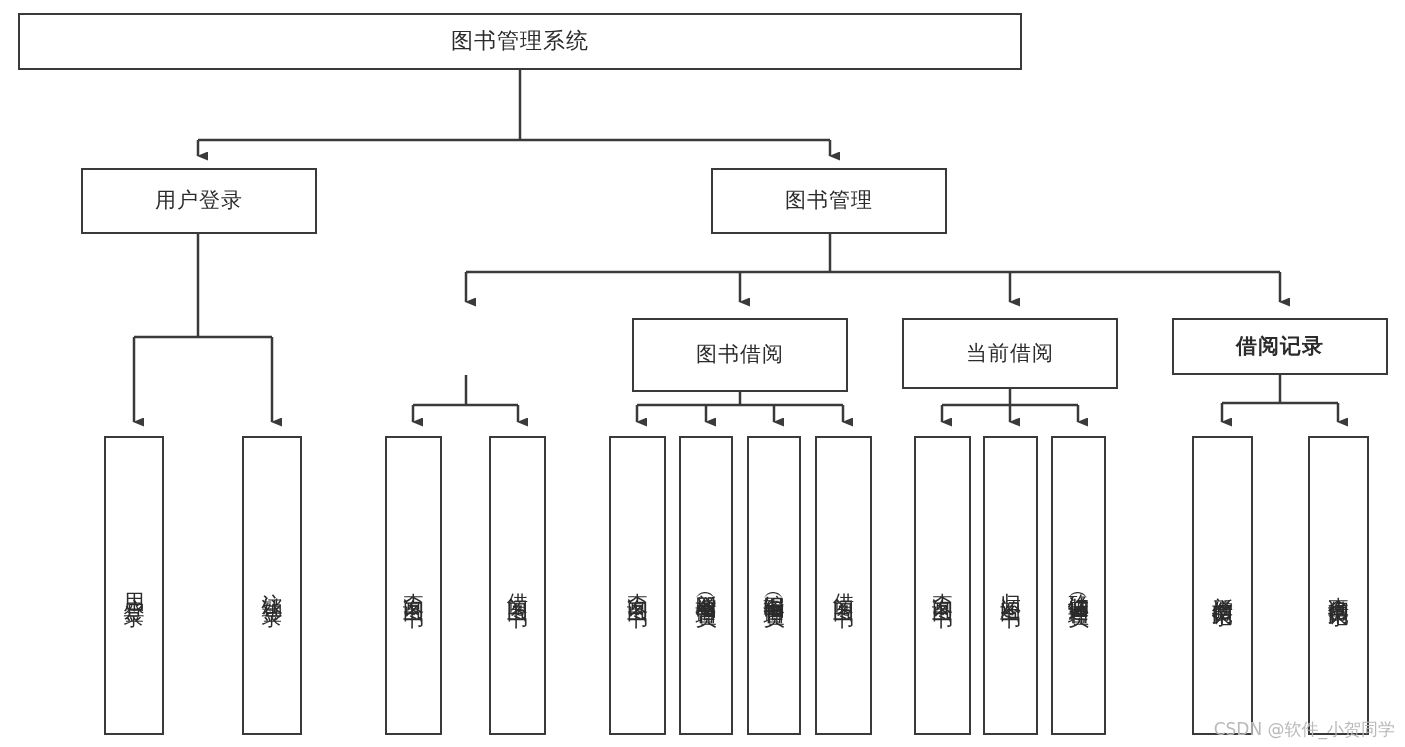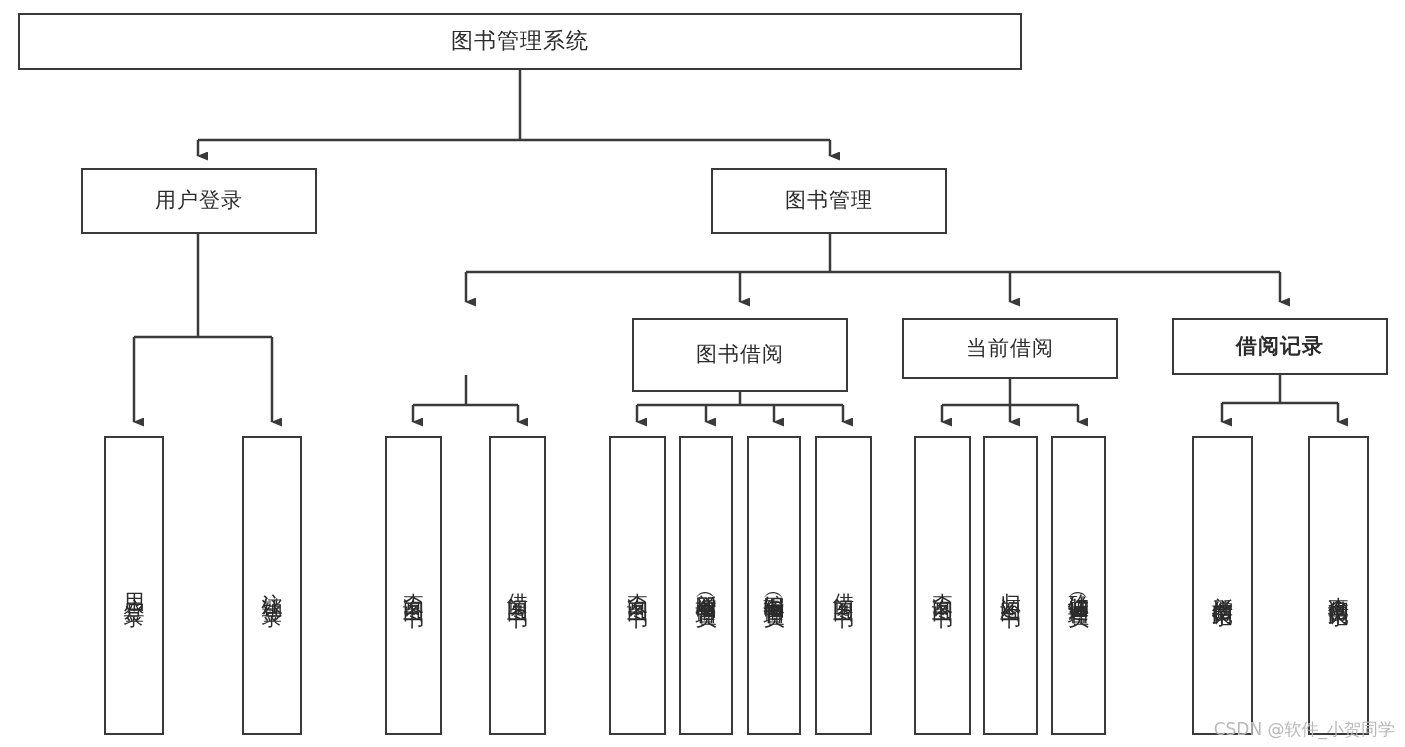--- a/index.html
+++ b/index.html
@@ -125,21 +125,21 @@
       <path d="M 1338,403 L 1338,422" marker-end="url(#arrowhead)"></path>
     </g>
   </svg>
 
   <div class="node root horiz" style="left:18px; top:13px; width:1004px; height:57px;">图书管理系统</div>
 
   <div class="node horiz" style="left:81px; top:168px; width:236px; height:66px;">用户登录</div>
   <div class="node horiz" style="left:711px; top:168px; width:236px; height:66px;">图书管理</div>
 
   <div class="node horiz" style="left:632px; top:318px; width:216px; height:74px;">图书借阅</div>
-  <div class="node horiz" style="left:902px; top:318px; width:216px; height:61px;">当前借阅</div>
+  <div class="node horiz" style="left:902px; top:318px; width:216px; height:71px;">当前借阅</div>
   <div class="node horiz" style="left:1172px; top:318px; width:216px; height:57px;font-weight:bold;">借阅记录</div>
 
   <div class="node vert" style="left:104px; top:436px; width:60px; height:299px;">用户登录</div>
   <div class="node vert" style="left:242px; top:436px; width:60px; height:299px;">注销登录</div>
 
   <div class="node vert" style="left:385px; top:436px; width:57px; height:299px;">查询图书</div>
   <div class="node vert" style="left:489px; top:436px; width:57px; height:299px;">借阅图书</div>
 
   <div class="node vert" style="left:609px; top:436px; width:57px; height:299px;">查询图书</div>
   <div class="node vert tight" style="left:679px; top:436px; width:54px; height:299px;">新增图书（管理员）</div>

